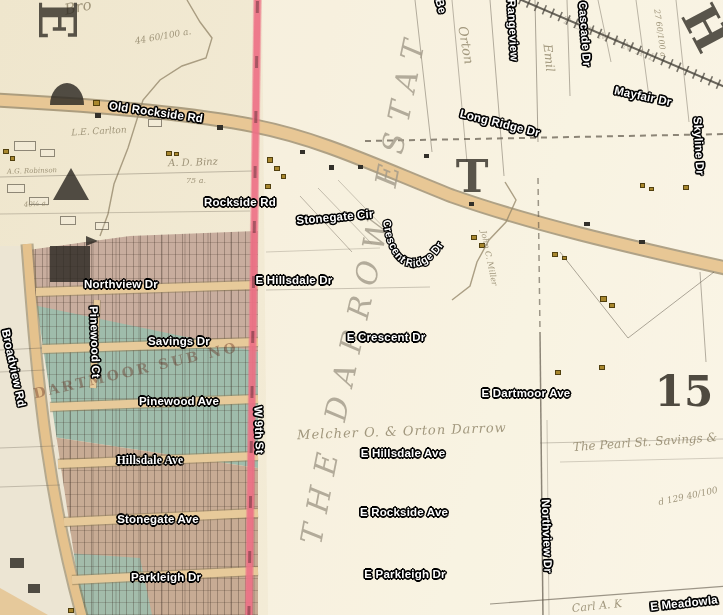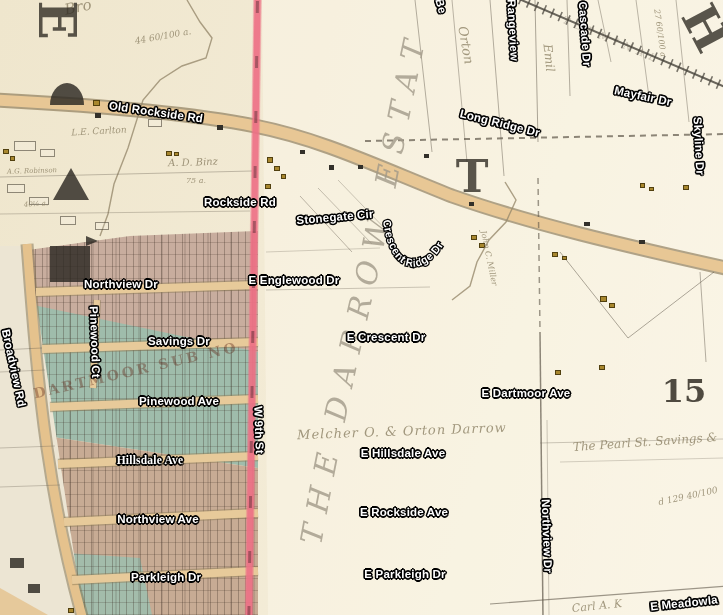--- a/index.html
+++ b/index.html
@@ -189,44 +189,44 @@
       <div class="annot" style="left: 466px; top: 45px; font-size: 13px; --r: 80deg;">Orton</div>
       <div class="annot" style="left: 549px; top: 58px; font-size: 12px; --r: 84deg;">Emil</div>
       <div class="annot" style="left: 489px; top: 258px; font-size: 8px; --r: 78deg;">John C. Miller</div>
       <div class="annot" style="left: 402px; top: 431px; font-size: 13px; --r: -2deg; letter-spacing: 1px;">Melcher O. &amp; Orton Darrow</div>
       <div class="annot" style="left: 645px; top: 442px; font-size: 12px; --r: -4deg;">The Pearl St. Savings &amp;</div>
       <div class="annot" style="left: 688px; top: 496px; font-size: 9px; --r: -12deg;">d 129 40/100</div>
       <div class="annot" style="left: 597px; top: 606px; font-size: 11px; --r: -6deg;">Carl A. K</div>
       <div class="annot" style="left: 660px; top: 33px; font-size: 8px; --r: 82deg;">27 60/100 a</div>
       <div class="annot" style="left: 612px; top: 40px; font-size: 10px; --r: 23deg; letter-spacing: 6px; color: rgba(95, 85, 70, 0.38);">TERMINAL</div>
       <div class="annot plain" style="left: 136px; top: 370px; font-size: 14px; --r: -13deg; letter-spacing: 3px; color: rgba(99, 45, 30, 0.5);">DARTMOOR SUB NO</div>
-      <div class="secnum" style="left: 684px; top: 391px; font-size: 32px;">15</div>
+      <div class="secnum" style="left: 684px; top: 391px; font-size: 42px;">15</div>
       <div class="bigletter" style="left: 57px; top: 20px; font-size: 52px; --r: 90deg;">E</div>
       <div class="bigletter" style="left: 472px; top: 176px; font-size: 44px; --r: 0deg;">T</div>
       <div class="bigletter" style="left: 706px; top: 28px; font-size: 48px; --r: 62deg;">H</div>
     </div>
   <div class="layer" id="labels">
       <div class="street-label" style="left: 156px; top: 112px; --r: 8deg;">Old Rockside Rd</div>
       <div class="street-label" style="left: 240px; top: 202px; --r: 0deg;">Rockside Rd</div>
       <div class="street-label" style="left: 335px; top: 217px; --r: -5deg;">Stonegate Cir</div>
       <div class="street-label" style="left: 500px; top: 123px; --r: 14deg;">Long Ridge Dr</div>
       <div class="street-label" style="left: 643px; top: 96px; --r: 12deg;">Mayfair Dr</div>
       <div class="street-label" style="left: 699px; top: 146px; --r: 87deg;">Skyline Dr</div>
       <div class="street-label" style="left: 513px; top: 30px; --r: 87deg;">Rangeview</div>
       <div class="street-label" style="left: 585px; top: 34px; --r: 86deg;">Cascade Dr</div>
       <div class="street-label" style="left: 441px; top: 6px; --r: 75deg;">Be</div>
       <div class="street-label" style="left: 121px; top: 284px; --r: 0deg;">Northview Dr</div>
-      <div class="street-label" style="left: 294px; top: 280px; --r: 0deg;">E Englewood Dr</div>
+      <div class="street-label" style="left: 294px; top: 280px; --r: 0deg;">E Hillsdale Dr</div>
       <div class="street-label" style="left: 179px; top: 341px; --r: 0deg;">Savings Dr</div>
       <div class="street-label" style="left: 386px; top: 337px; --r: 0deg;">E Crescent Dr</div>
       <div class="street-label" style="left: 179px; top: 401px; --r: 0deg;">Pinewood Ave</div>
       <div class="street-label" style="left: 526px; top: 393px; --r: 0deg;">E Dartmoor Ave</div>
       <div class="street-label" style="left: 150px; top: 460px; font-family: Liberation Serif, serif; --r: 0deg;">Hillsdale Ave</div>
       <div class="street-label" style="left: 403px; top: 453px; --r: 0deg;">E Hillsdale Ave</div>
-      <div class="street-label" style="left: 158px; top: 519px; --r: 0deg;">Northview Ave</div>
+      <div class="street-label" style="left: 158px; top: 519px; --r: 0deg;">Stonegate Ave</div>
       <div class="street-label" style="left: 404px; top: 512px; --r: 0deg;">E Rockside Ave</div>
       <div class="street-label" style="left: 166px; top: 577px; --r: 0deg;">Parkleigh Dr</div>
       <div class="street-label" style="left: 405px; top: 574px; --r: 0deg;">E Parkleigh Dr</div>
       <div class="street-label" style="left: 259px; top: 430px; --r: 88deg;">W 9th St</div>
       <div class="street-label" style="left: 547px; top: 536px; --r: 88deg;">Northview Dr</div>
       <div class="street-label" style="left: 95px; top: 342px; --r: 88deg;">Pinewood Ct</div>
       <div class="street-label" style="left: 14px; top: 368px; --r: 78deg;">Broadview Rd</div>
       <div class="street-label" style="left: 684px; top: 603px; --r: -6deg;">E Meadowla</div>
     </div>
 </div>

